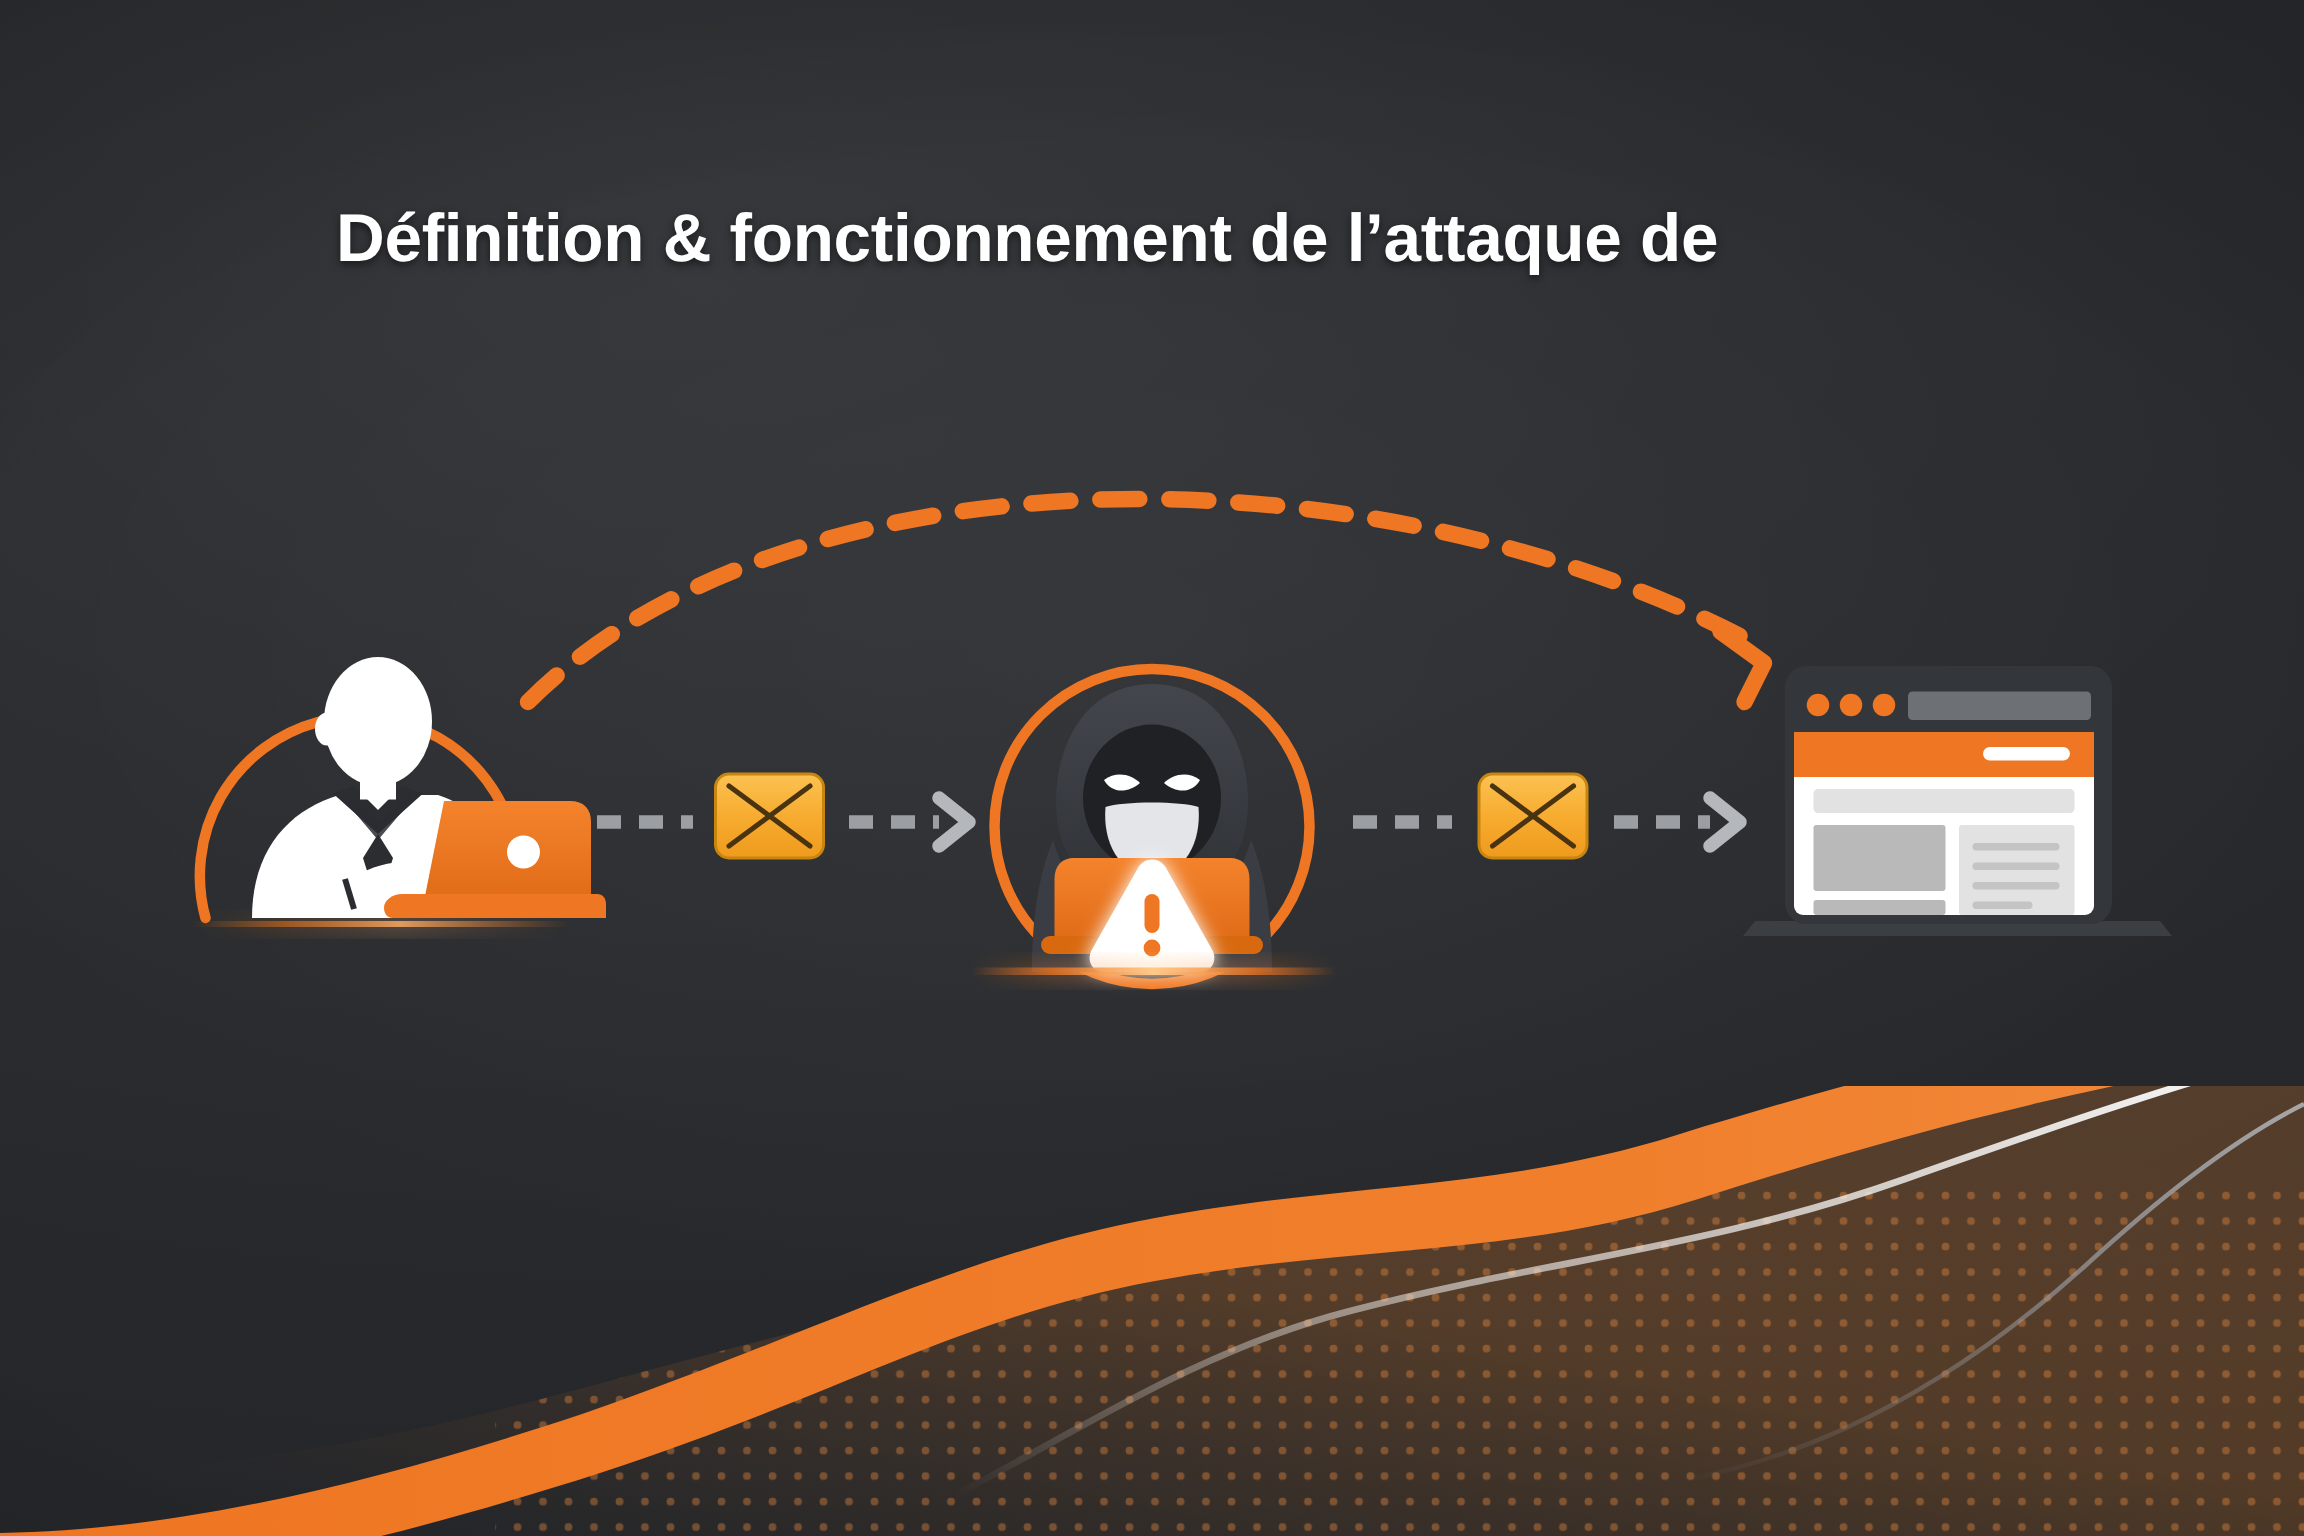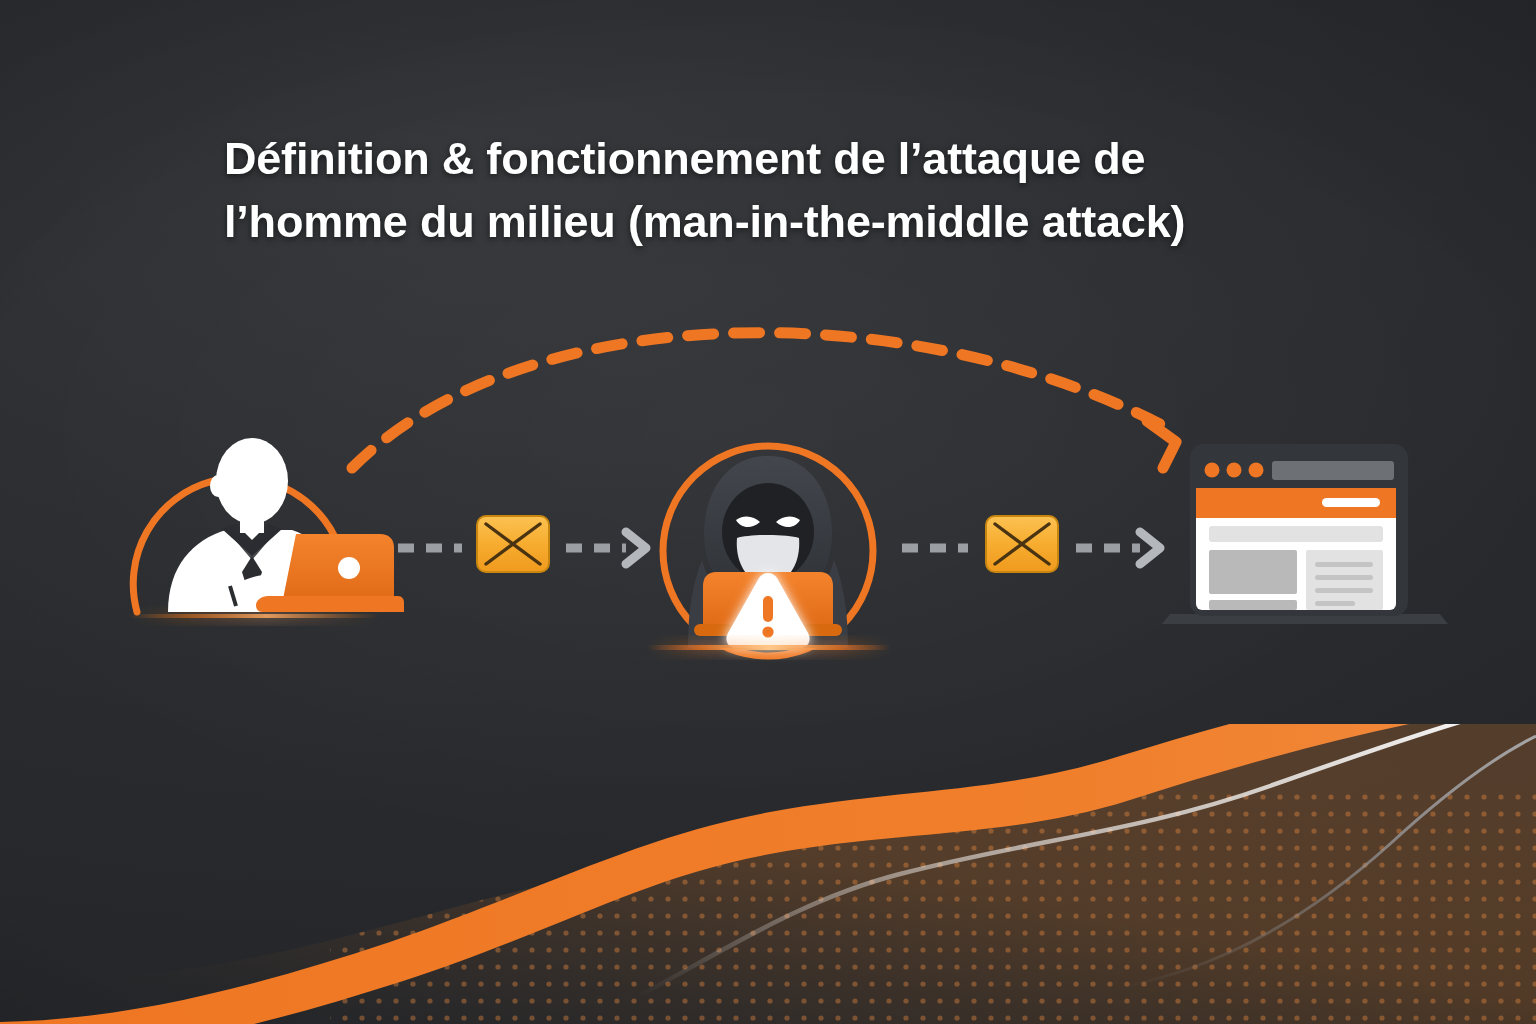--- a/index.html
+++ b/index.html
@@ -64,21 +64,20 @@
 </style>
 </head>
 <body>
 
 <div class="canvas">
 
   <div class="vignette"></div>
 
   <h1 class="title">
     <span class="l1">Définition &amp; fonctionnement de l’attaque de</span>
-    <span class="l2">l’homme du milieu (man-in-the-middle attack)</span>
   </h1>
 
   <svg class="scene" viewBox="0 0 1536 1024">
     <defs>
       <linearGradient id="gEnv" x1="0" y1="0" x2="0" y2="1">
         <stop offset="0%" stop-color="#fcc252"></stop>
         <stop offset="48%" stop-color="#f7ad31"></stop>
         <stop offset="100%" stop-color="#ef9a1d"></stop>
       </linearGradient>
       <linearGradient id="gLap" x1="0" y1="0" x2="0" y2="1">

